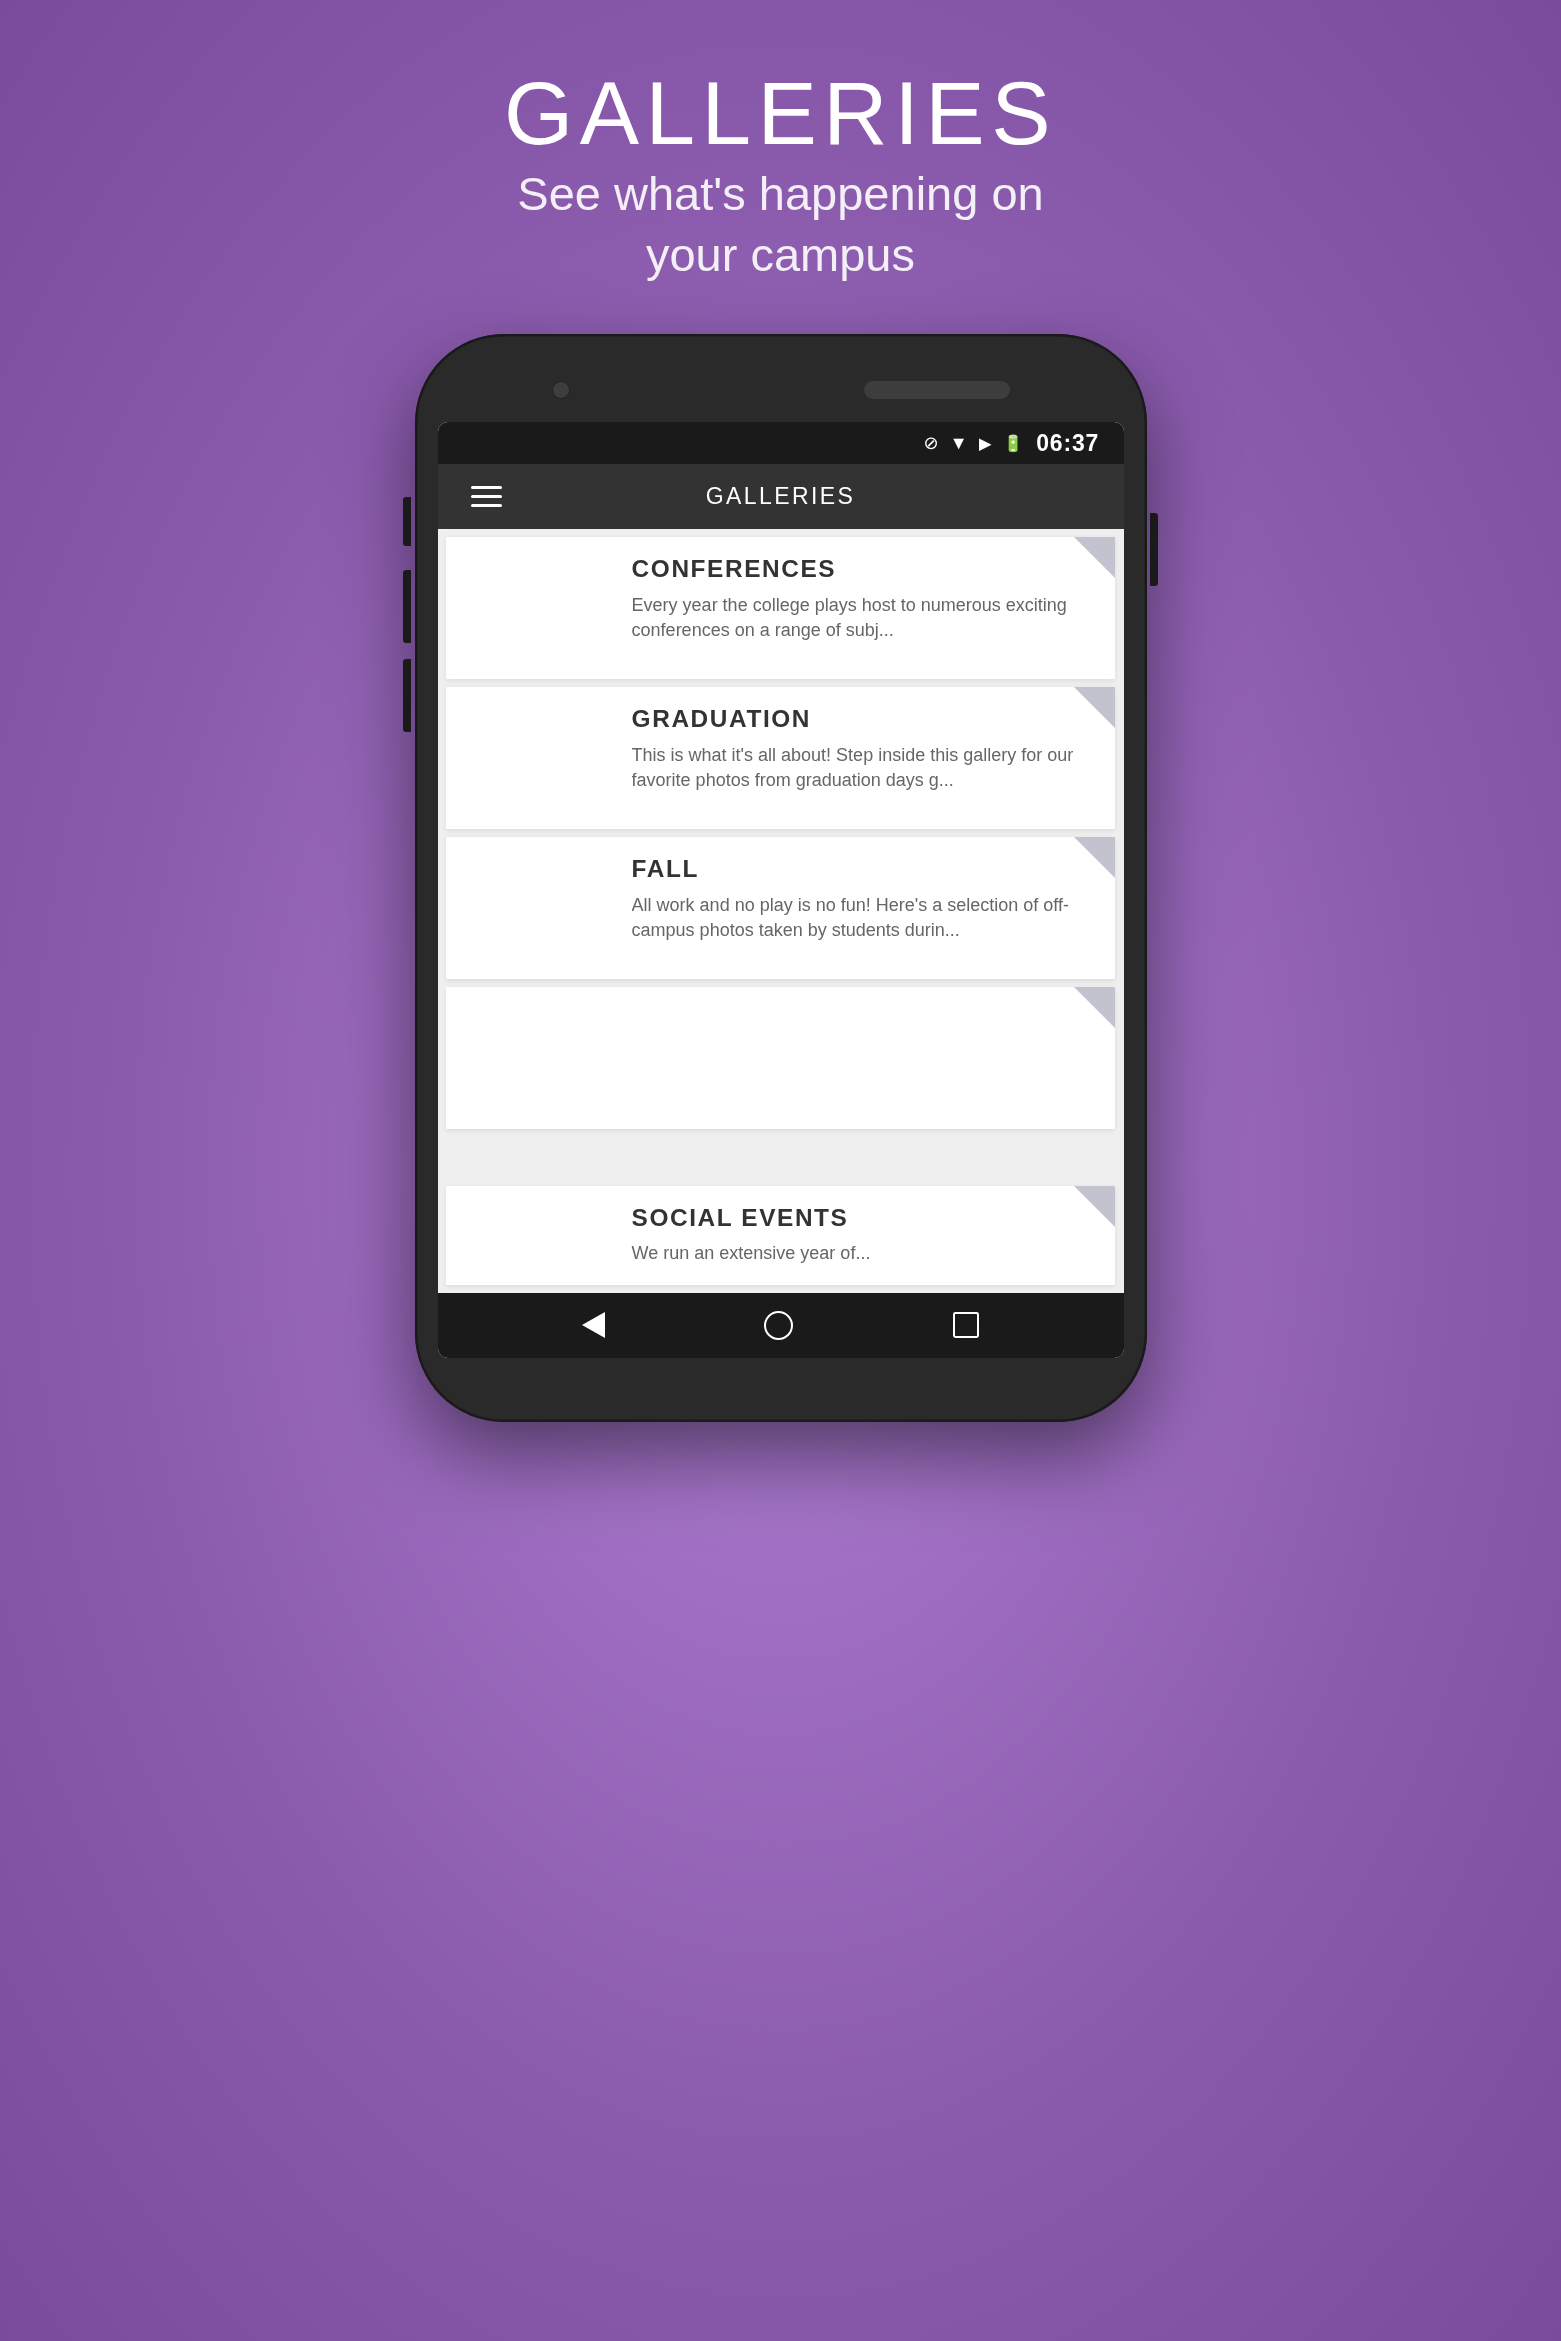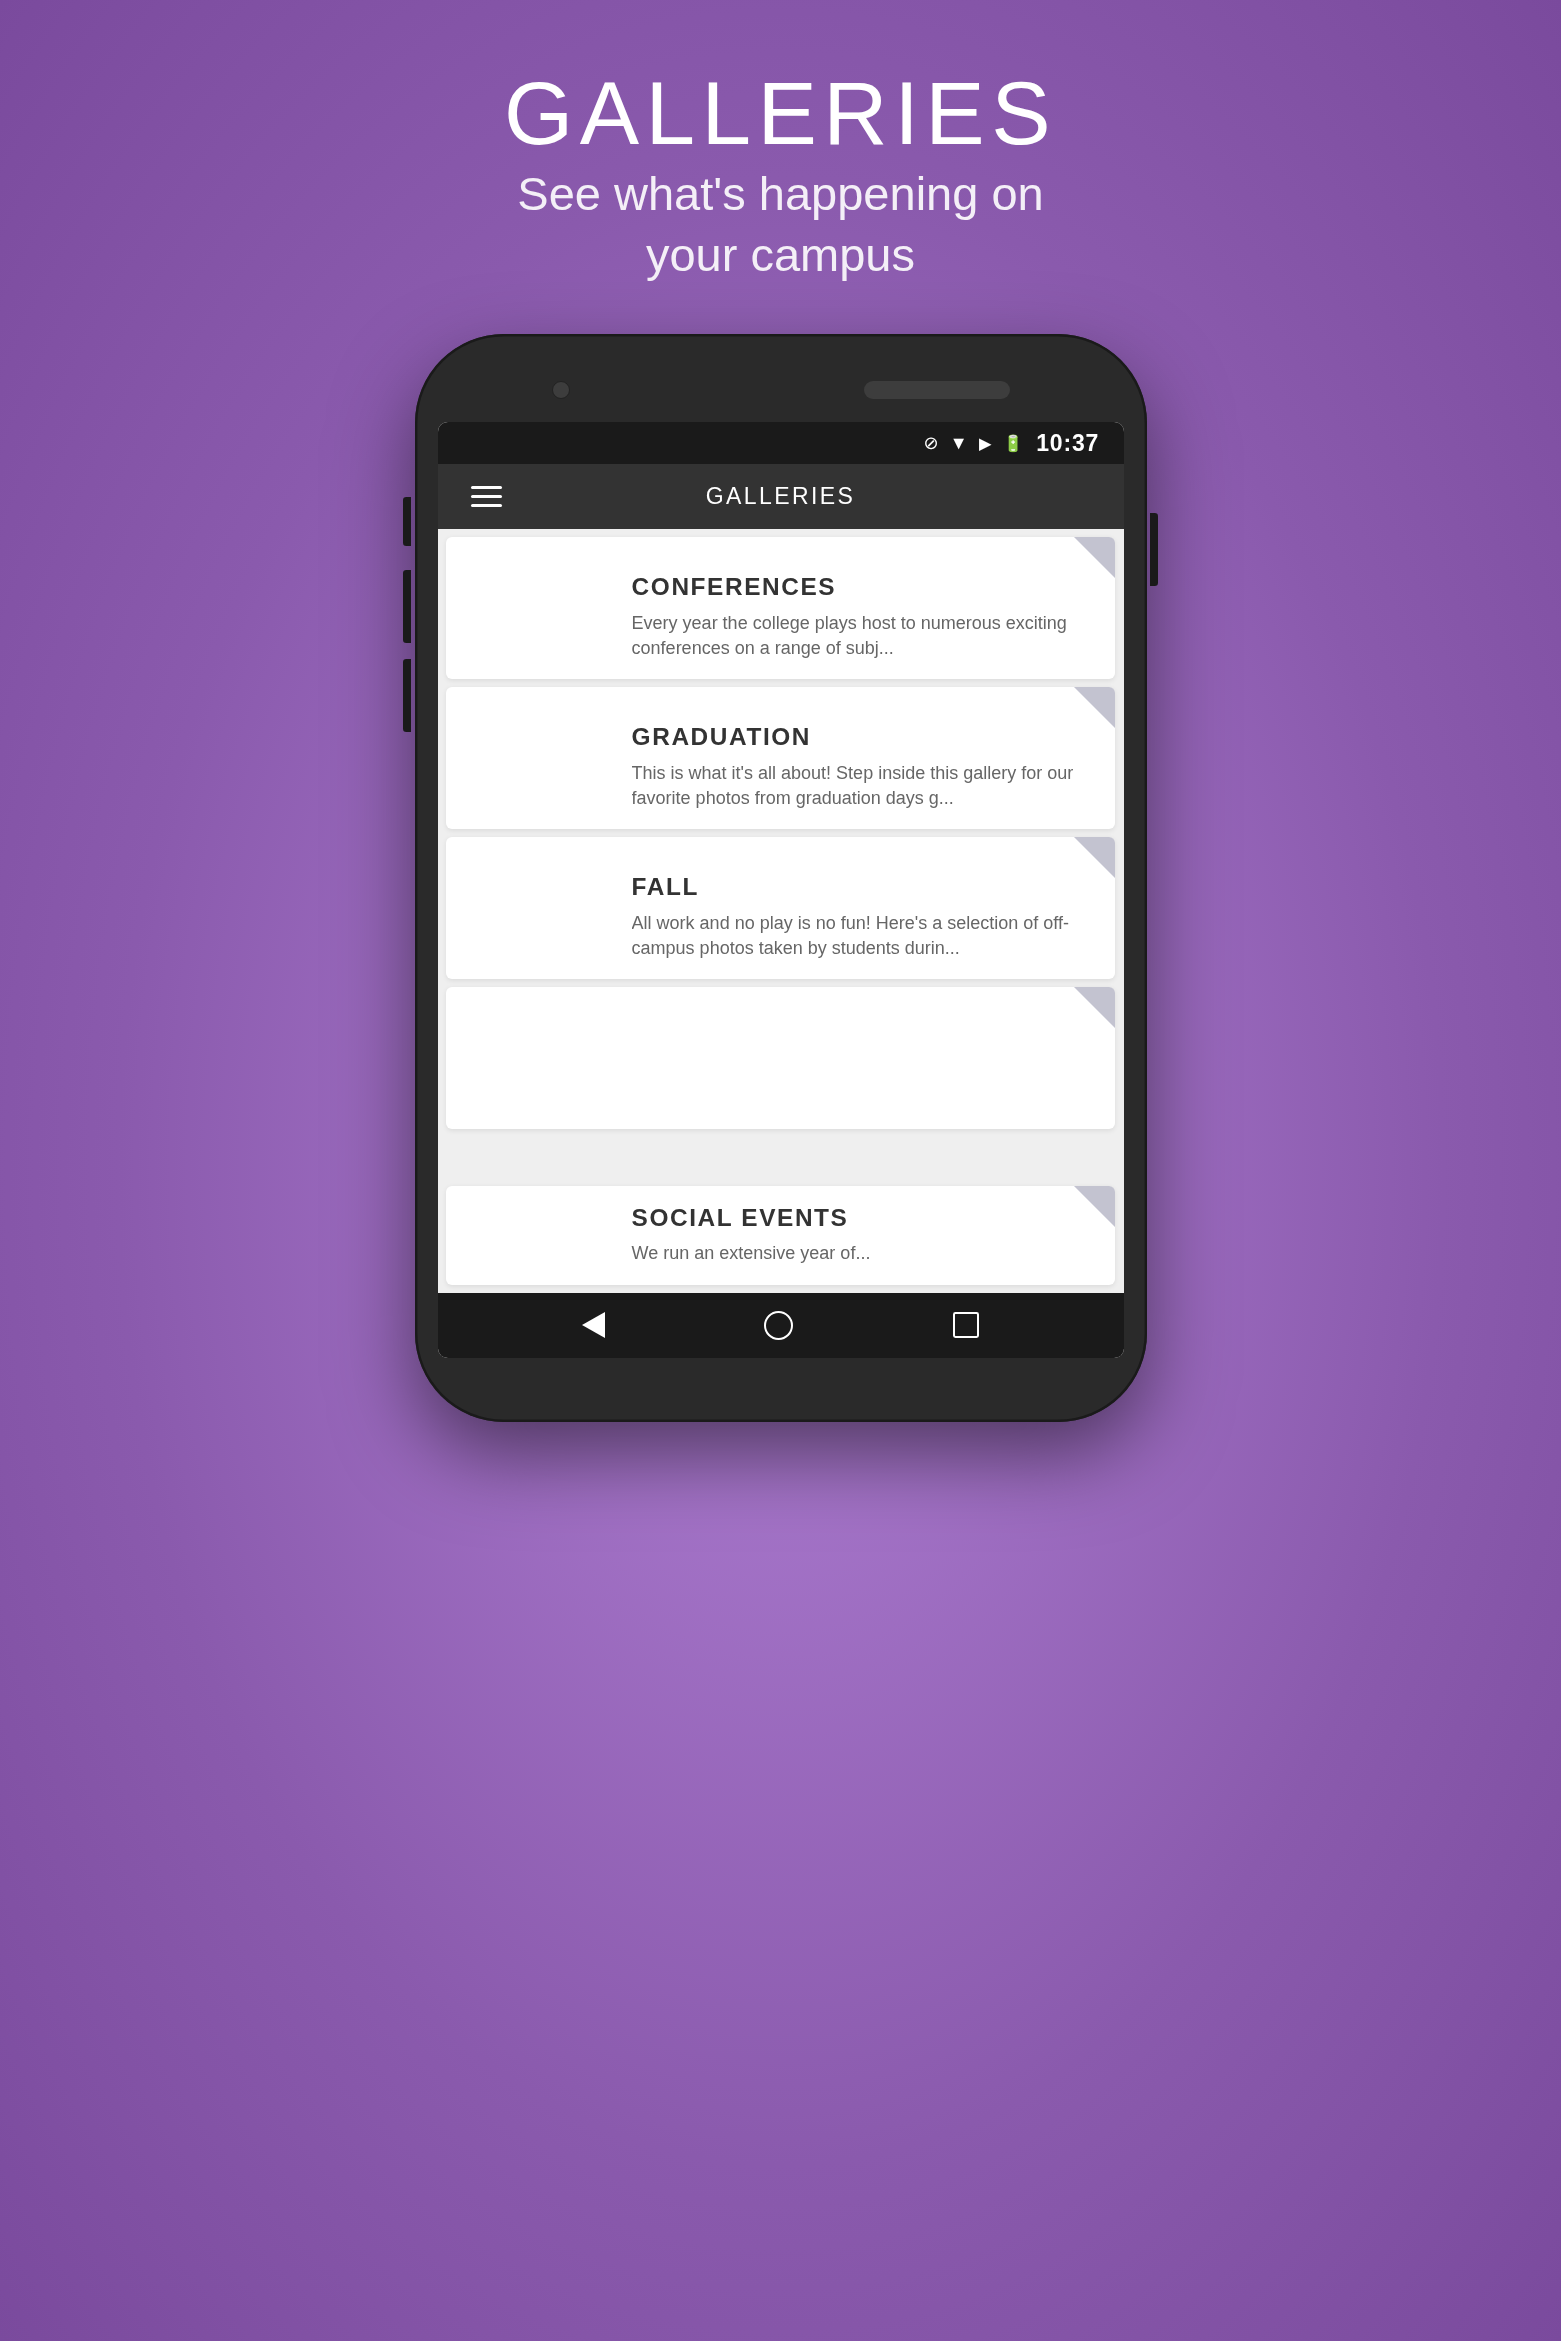--- a/index.html
+++ b/index.html
@@ -149,24 +149,24 @@
       background: #efefef;
       padding: 8.1px;
       display: flex;
       flex-direction: column;
       gap: 8.1px;
     }
 
     .gallery-item {
       background: white;
       display: flex;
-      align-items: flex-end;
+      align-items: flex-start;
       position: relative;
       min-height: 142px;
-      border-radius: 6px;
+      border-radius: 1px;
       overflow: hidden;
       box-shadow: 0 1.6px 4.9px rgba(0,0,0,0.08);
     }
 
     .gallery-item-image {
       width: 163px;
       min-width: 163px;
       background: #ccc;
       overflow: hidden;
       position: relative;
@@ -426,21 +426,21 @@
       <div class="status-icons">
 
         <span class="status-icon" style="font-size:18px;">⊘</span>
 
         <span class="status-icon" style="font-size:18px;">▼</span>
 
         <span class="status-icon" style="font-size:16.3px; transform:scaleX(-1); display:inline-block;">◀</span>
 
         <span class="status-icon" style="font-size:16.3px;">🔋</span>
       </div>
-      <div class="status-time">10:37</div>
+      <div class="status-time">06:37</div>
     </div>
 
     <div class="app-header">
       <div class="hamburger-icon">
         <div class="hamburger-line"></div>
         <div class="hamburger-line"></div>
         <div class="hamburger-line"></div>
       </div>
       <div class="app-header-title">GALLERIES</div>
     </div>

